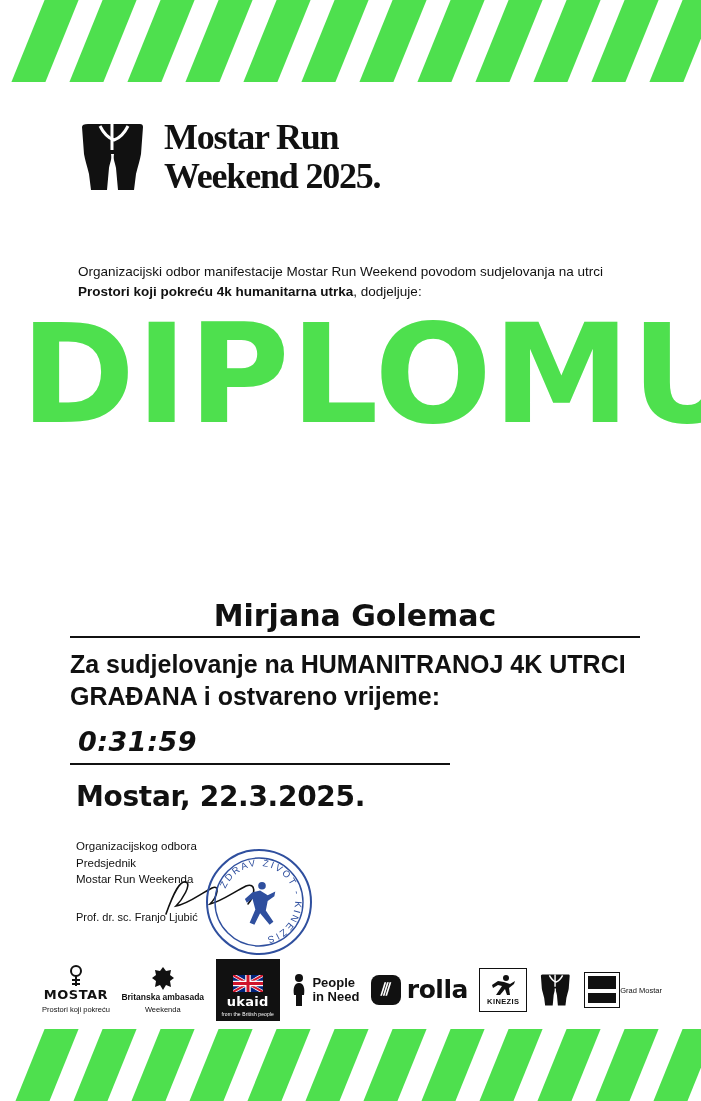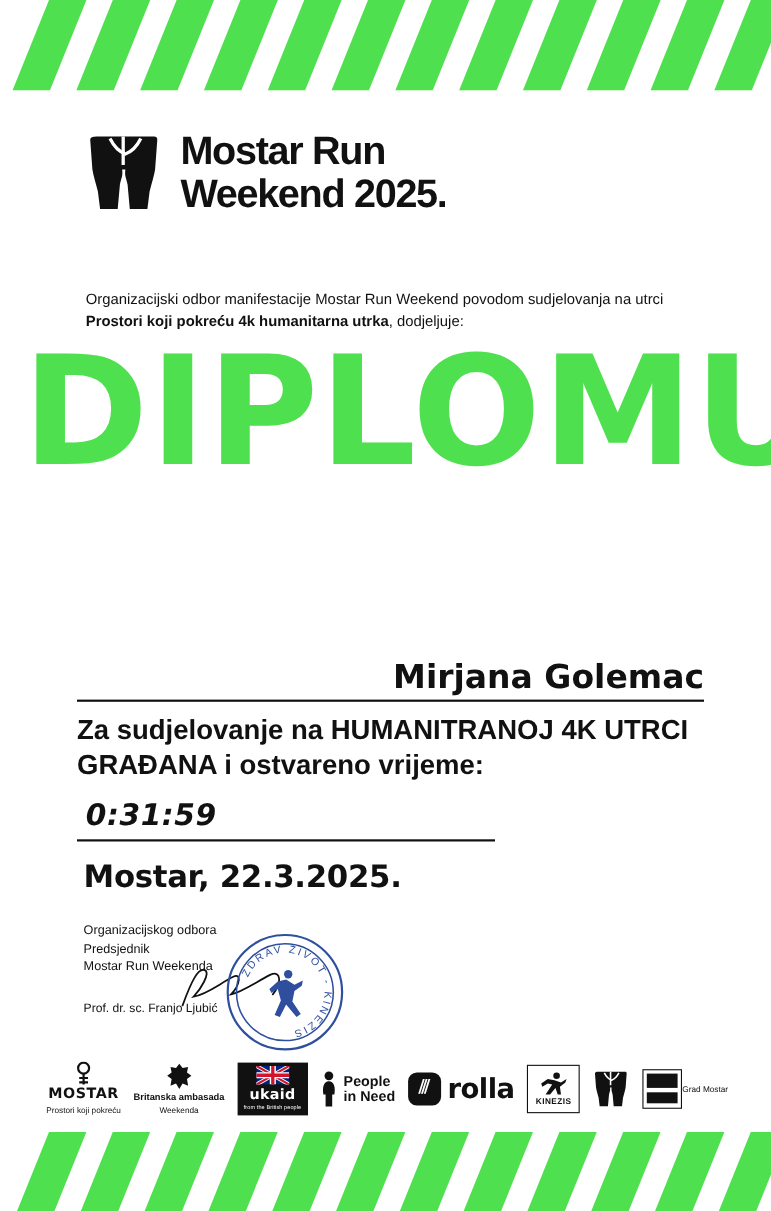--- a/index.html
+++ b/index.html
@@ -43,21 +43,21 @@
     display: flex;
     align-items: center;
     gap: 14px;
   }
   .logo-mark {
     width: 72px;
     height: 74px;
     flex: none;
   }
   .logo-text {
-    font-family: Liberation Sans, sans-serif;
+    font-family: Liberation Serif, serif;
     font-weight: bold;
     font-size: 36px;
     line-height: 1.08;
     letter-spacing: -1.2px;
     color: #111111;
   }
   .logo-text .line2 { display: block; }
 
   
   .intro {
@@ -87,21 +87,21 @@
     color: #4ee04e;
     white-space: nowrap;
   }
 
   
   .recipient {
     position: absolute;
     top: 598px;
     left: 70px;
     width: 570px;
-    text-align: right;
+    text-align: center;
     font-family: "DejaVu Sans", sans-serif;
     font-weight: bold;
     font-size: 30px;
     color: #111111;
   }
   .rule {
     position: absolute;
     background: #111111;
     height: 1.5px;
   }
@@ -205,21 +205,21 @@
     font-size: 13px;
     letter-spacing: 0.5px;
   }
   .sponsor-embassy .title {
     font-weight: bold;
     font-size: 8.5px;
   }
   .ukaid-box {
     background: #111111;
     color: #ffffff;
-    padding: 3px 6px 4px 6px;
+    padding: 16px 6px 4px 6px;
     text-align: center;
   }
   .ukaid-box .uk-flag {
     width: 30px;
     height: 17px;
     margin: 0 auto 2px auto;
     display: block;
   }
   .ukaid-box .ukaid-word {
     font-family: "DejaVu Sans", sans-serif;

